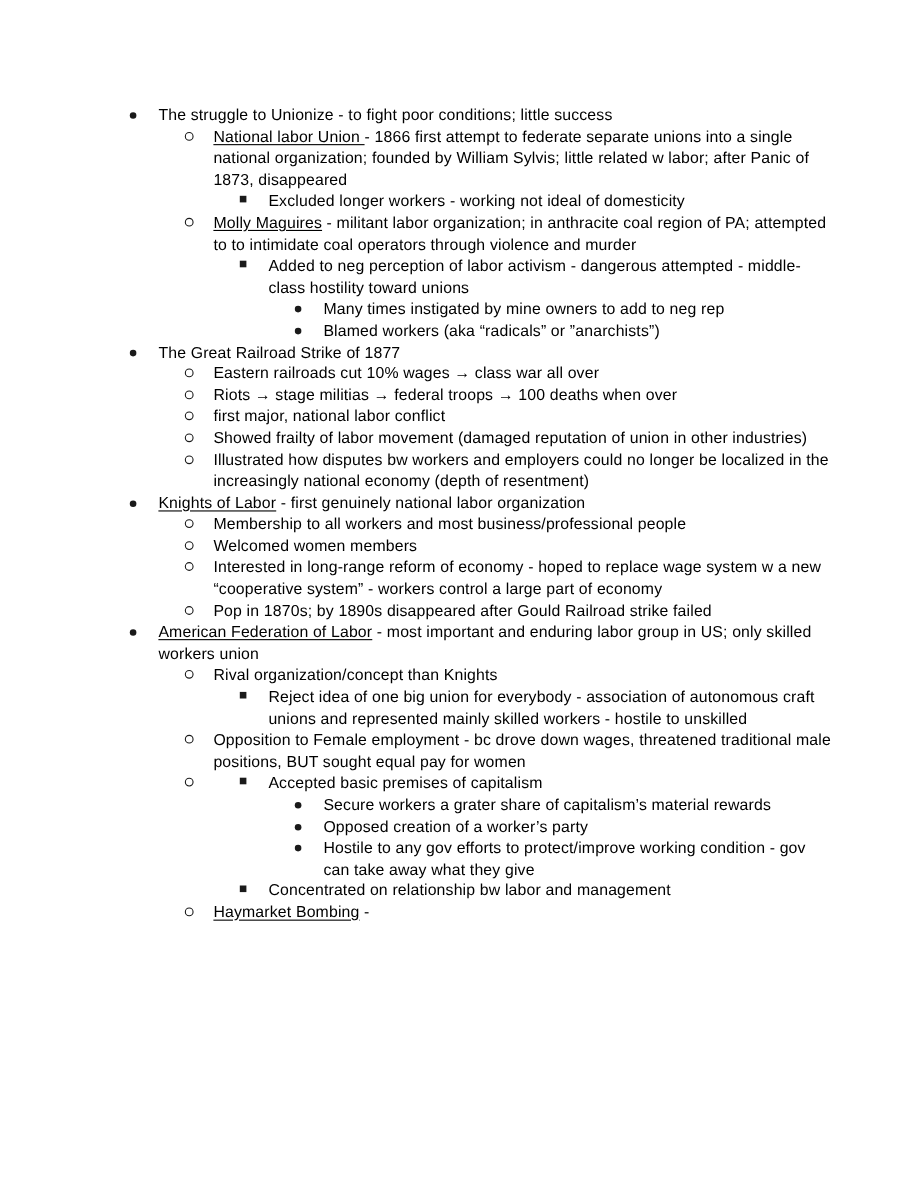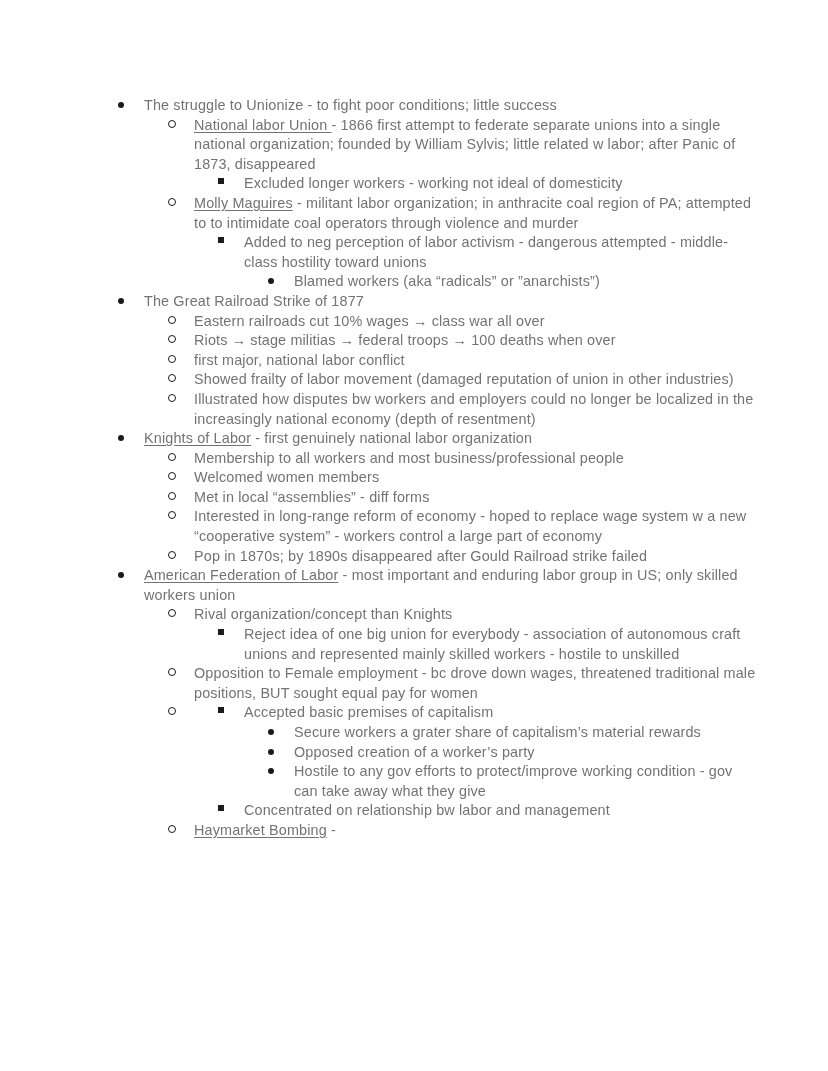--- a/index.html
+++ b/index.html
@@ -8,21 +8,21 @@
     padding: 0;
     background: #ffffff;
   }
 
   #page {
     position: relative;
     width: 828px;
     height: 1071px;
     background: #ffffff;
     font-family: "Liberation Sans", sans-serif;
-    color: #737373;
+    color: #000000;
     overflow: hidden;
   }
 
   #notes {
     position: absolute;
     left: 118px;
     top: 96px;
     width: 640px;
   }
 
@@ -126,20 +126,24 @@
           <li class="lvl2">
             <span class="bullet"><span class="ring"></span></span>
             <span class="txt"><span class="u">Molly Maguires</span> - militant labor organization; in anthracite coal region of PA; attempted to to intimidate coal operators through violence and murder</span>
             <ul>
               <li class="lvl3">
                 <span class="bullet"><span class="sq"></span></span>
                 <span class="txt">Added to neg perception of labor activism - dangerous attempted - middle-class hostility toward unions</span>
                 <ul>
                   <li class="lvl4">
                     <span class="bullet"><span class="dot"></span></span>
+                    <span class="txt">Many times instigated by mine owners to add to neg rep</span>
+                  </li>
+                  <li class="lvl4">
+                    <span class="bullet"><span class="dot"></span></span>
                     <span class="txt">Blamed workers (aka “radicals” or ”anarchists”)</span>
                   </li>
                 </ul>
               </li>
             </ul>
           </li>
         </ul>
       </li>
       <li class="lvl1">
         <span class="bullet"><span class="dot"></span></span>
@@ -171,24 +175,20 @@
         <span class="bullet"><span class="dot"></span></span>
         <span class="txt"><span class="u">Knights of Labor</span> - first genuinely national labor organization</span>
         <ul>
           <li class="lvl2">
             <span class="bullet"><span class="ring"></span></span>
             <span class="txt">Membership to all workers and most business/professional people</span>
           </li>
           <li class="lvl2">
             <span class="bullet"><span class="ring"></span></span>
             <span class="txt">Welcomed women members</span>
-          </li>
-          <li class="lvl2">
-            <span class="bullet"><span class="ring"></span></span>
-            <span class="txt">Met in local “assemblies” - diff forms</span>
           </li>
           <li class="lvl2">
             <span class="bullet"><span class="ring"></span></span>
             <span class="txt">Interested in long-range reform of economy - hoped to replace wage system w a new “cooperative system” - workers control a large part of economy</span>
           </li>
           <li class="lvl2">
             <span class="bullet"><span class="ring"></span></span>
             <span class="txt">Pop in 1870s; by 1890s disappeared after Gould Railroad strike failed</span>
           </li>
         </ul>

